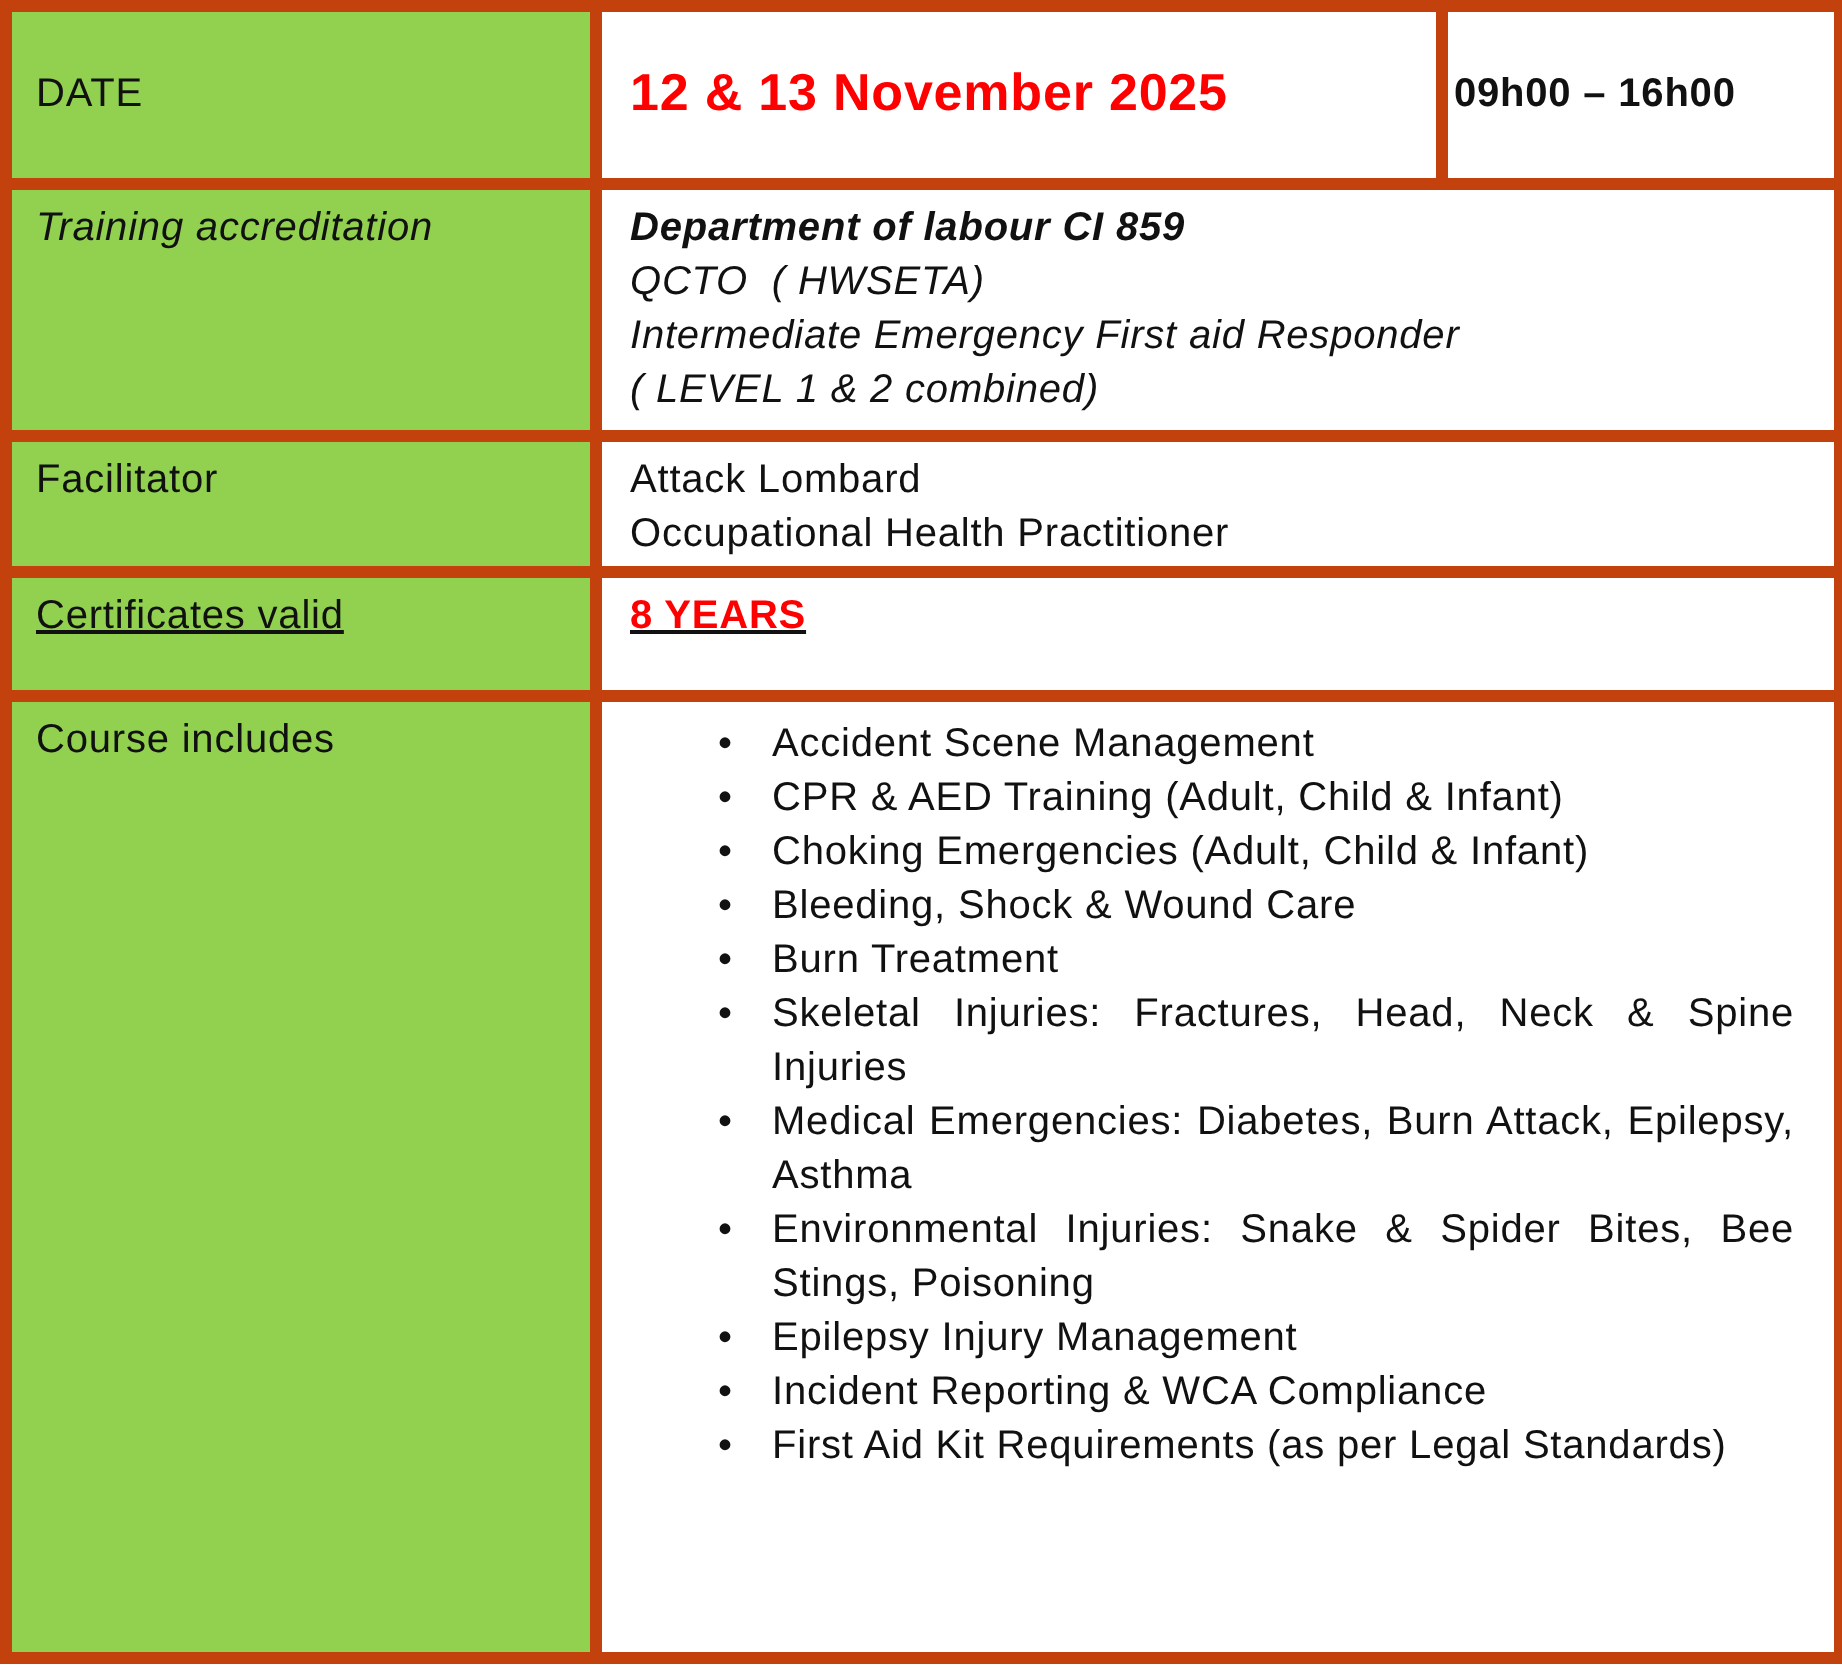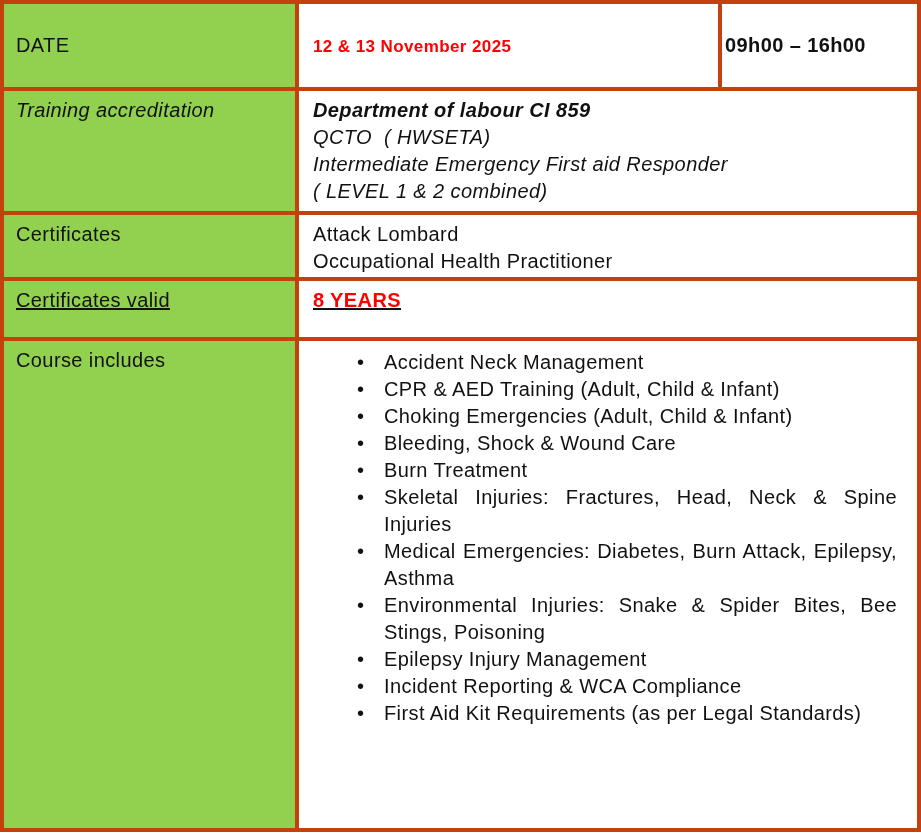--- a/index.html
+++ b/index.html
@@ -13,21 +13,21 @@
     color: #111111;
   }
   .doc-table {
     border-collapse: collapse;
     table-layout: fixed;
     width: 917px;
     height: 832px;
     margin: 0;
   }
   .doc-table td {
-    border: 4px solid #c2410c;
+    border: 6px solid #c2410c;
     vertical-align: top;
     font-size: 20px;
     letter-spacing: 0.4px;
     line-height: 27px;
   }
   .doc-table { border: 3px solid #000000; }
   col.c1 { width: 295px; }
   col.c2 { width: 423px; }
   col.c3 { width: 199px; }
 
@@ -49,21 +49,21 @@
     font-weight: bold;
   }
   .mid { vertical-align: middle !important; padding-top: 0 !important; }
 
   .line { white-space: pre-wrap; }
   .bold { font-weight: bold; }
   .red-bold {
     color: #FF0000;
     font-weight: bold;
   }
-  .big { font-size: 17px; text-align: center; }
+  .big { font-size: 26px; text-align: center; }
 
   ul.course-list {
     margin: 2px 0 0 0;
     padding: 0 12px 0 44px;
     list-style: none;
   }
   ul.course-list li {
     position: relative;
     padding-left: 27px;
     text-align: justify;
@@ -107,21 +107,21 @@
     <td class="value-cell" colspan="2">
       <div class="line bold">Department of labour CI 859</div>
       <div class="line">QCTO  ( HWSETA)</div>
       <div class="line">Intermediate Emergency First aid Responder</div>
       <div class="line">( LEVEL 1 &amp; 2 combined)</div>
     </td>
   </tr>
 
   <tr class="r4">
     <td class="label-cell">
-      <span>Certificates</span>
+      <span>Facilitator</span>
     </td>
     <td class="value-cell" colspan="2">
       <div class="line">Attack Lombard</div>
       <div class="line">Occupational Health Practitioner</div>
     </td>
   </tr>
 
   <tr class="r5">
     <td class="label-cell">
       <span>Certificates valid</span>
@@ -130,21 +130,21 @@
       <span class="red-bold">8 YEARS</span>
     </td>
   </tr>
 
   <tr class="r6">
     <td class="label-cell">
       <span>Course includes</span>
     </td>
     <td class="value-cell" colspan="2">
       <ul class="course-list">
-        <li>Accident Neck Management</li>
+        <li>Accident Scene Management</li>
         <li>CPR &amp; AED Training (Adult, Child &amp; Infant)</li>
         <li>Choking Emergencies (Adult, Child &amp; Infant)</li>
         <li>Bleeding, Shock &amp; Wound Care</li>
         <li>Burn Treatment</li>
         <li>Skeletal Injuries: Fractures, Head, Neck &amp; Spine Injuries</li>
         <li>Medical Emergencies: Diabetes, Burn Attack, Epilepsy, Asthma</li>
         <li>Environmental Injuries: Snake &amp; Spider Bites, Bee Stings, Poisoning</li>
         <li>Epilepsy Injury Management</li>
         <li>Incident Reporting &amp; WCA Compliance</li>
         <li>First Aid Kit Requirements  (as per Legal Standards)</li>

